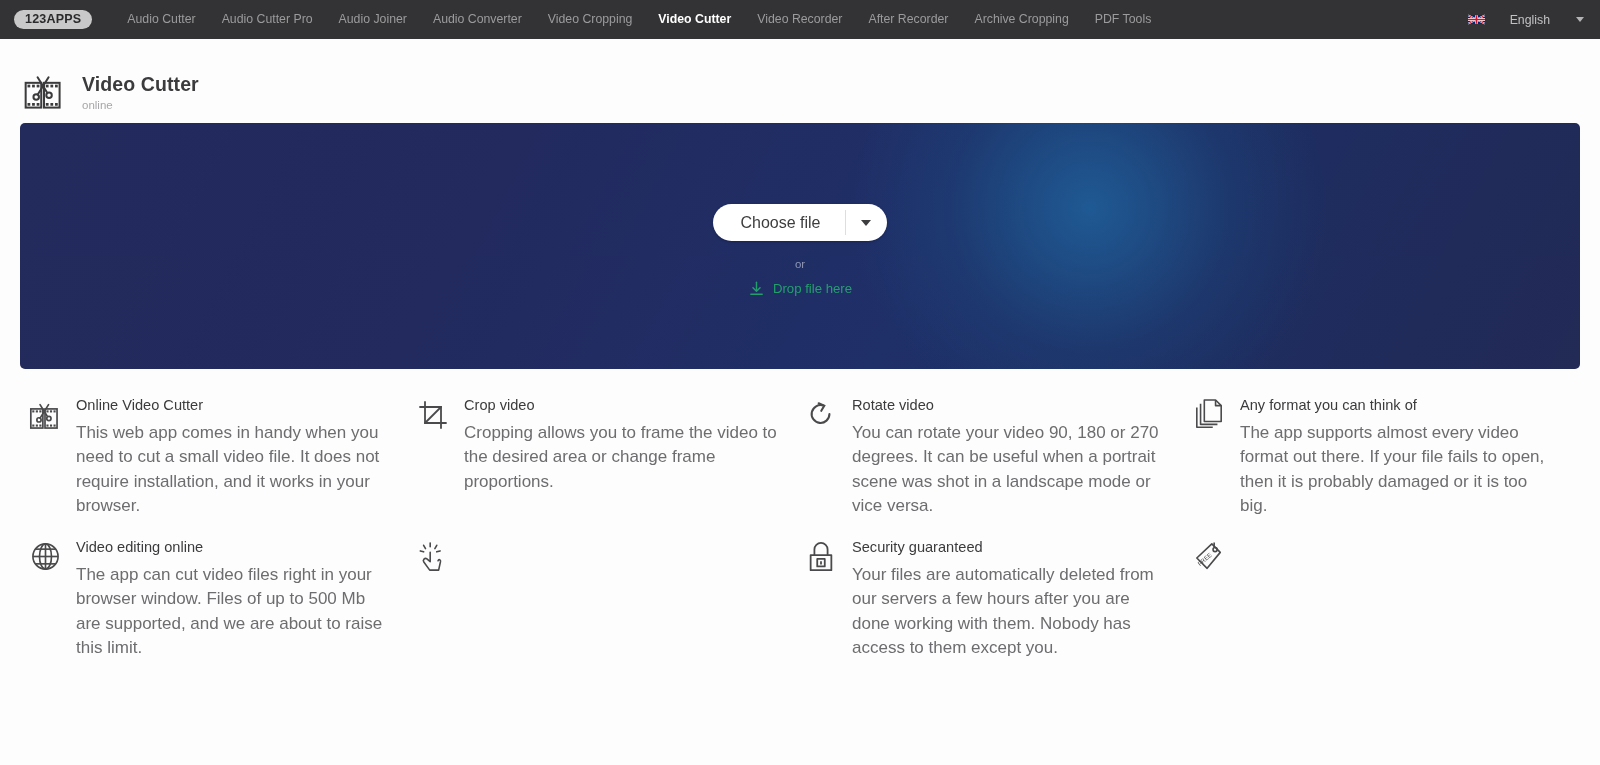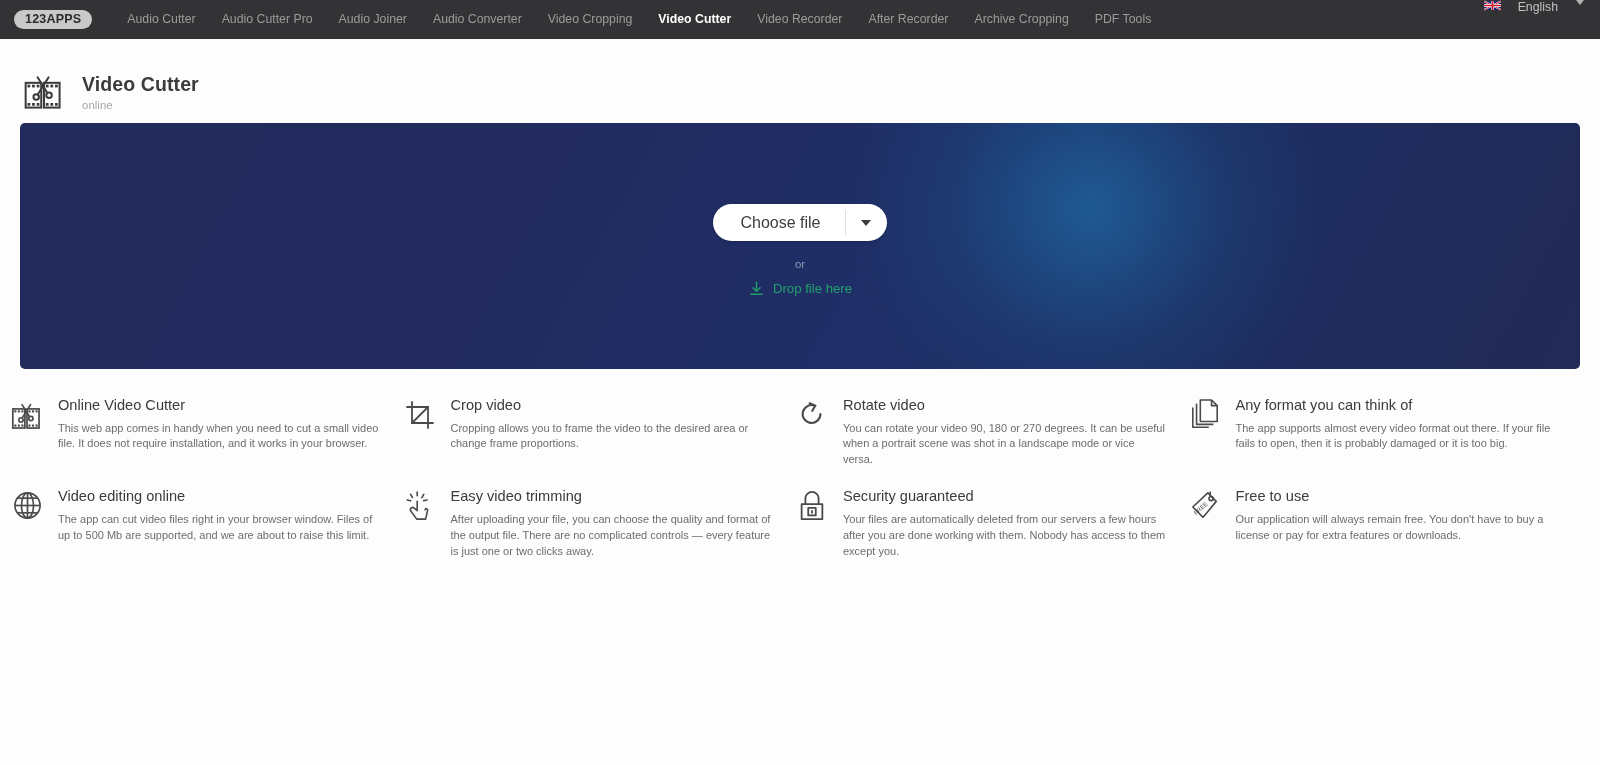--- a/index.html
+++ b/index.html
@@ -51,21 +51,22 @@
   .nav-item.active {
     color: #ffffff;
     font-weight: 700;
   }
   .lang {
     position: absolute;
     right: 16px;
     top: 0;
     height: 39px;
     display: flex;
-    gap: 17px;
+    align-items: center;
+    gap: 25px;
     cursor: pointer;
   }
   .flag {
     width: 17px;
     height: 11px;
     display: block;
     border-radius: 1px;
   }
   .lang-label {
     color: #c2c2c4;
@@ -167,21 +168,21 @@
     gap: 8px;
     cursor: pointer;
   }
   .drop-label {
     color: #22a06b;
     font-size: 13.2px;
   }
 
   
   .features {
-    padding: 18px 20px 0 10px;
+    padding: 18px 20px 0 28px;
     display: grid;
     grid-template-columns: repeat(4, 1fr);
     column-gap: 0px;
     row-gap: 0px;
   }
   .feature {
     display: flex;
     gap: 14px;
     padding: 10px 22px 10px 0;
     align-items: flex-start;
@@ -193,21 +194,21 @@
     justify-content: center;
     padding-top: 2px;
   }
   .f-title {
     font-size: 14.6px;
     color: #3b3b3d;
     line-height: 1.2;
     margin-bottom: 6px;
   }
   .f-desc {
-    font-size: 11px;
+    font-size: 17px;
     color: #6d6d70;
     line-height: 1.45;
     max-width: 330px;
   }
 </style>
 </head>
 <body>
 
 <div class="topbar">
   <div class="brand-badge">123APPS</div>
@@ -386,24 +387,20 @@
       <div class="f-icon">
         <svg width="30" height="32" viewBox="0 0 32 34" fill="none" stroke="#4a4a4c" stroke-width="1.7" stroke-linecap="round" stroke-linejoin="round">
       <path d="M13 2 L13 6"></path>
           <path d="M6 4.5 L8 8"></path>
           <path d="M20 4.5 L18 8"></path>
           <path d="M2.5 10.5 L6 11.5"></path>
           <path d="M23.5 10.5 L20 11.5"></path>
       <path d="M13 12 L13 22 L9.5 19 A2.4 2.4 0 0 0 6.2 22.4 L12.5 31 L22 31 L24 22 C24.4 19.6 22 19.2 21.4 21"></path>
         </svg>
       </div>
-     <div>
-       <div class="f-title">Easy video trimming</div>
-       <div class="f-desc">After uploading your file, you can choose the quality and format of the output file. There are no complicated controls — every feature is just one or two clicks away.</div>
-     </div>
     </div>
     <div class="feature">
       <div class="f-icon">
         <svg width="28" height="32" viewBox="0 0 28 34" fill="none" stroke="#4a4a4c" stroke-width="1.9" stroke-linejoin="round">
       <path d="M7 15 L7 9 A7 7 0 0 1 21 9 L21 15"></path>
           <rect x="3" y="15" width="22" height="16"></rect>
       <rect x="10" y="19" width="8" height="8"></rect>
           <path d="M14 21.5 L14 25"></path>
         </svg>
       </div>
@@ -414,18 +411,14 @@
     </div>
     <div class="feature">
       <div class="f-icon">
         <svg width="30" height="34" viewBox="0 0 32 36" fill="none" stroke="#4a4a4c" stroke-width="1.7" stroke-linejoin="round">
       <path d="M19 3 L28 12 L14 29 L3 18 Z"></path>
           <circle cx="22.5" cy="9" r="2.2"></circle>
           <path d="M21.5 1.5 L21.5 6.5"></path>
       <text x="13" y="21" font-family="Liberation Sans, sans-serif" font-size="6.5" fill="#4a4a4c" stroke="none" transform="rotate(-41 13 21)" text-anchor="middle">FREE</text>
         </svg>
       </div>
-     <div>
-       <div class="f-title">Free to use</div>
-       <div class="f-desc">Our application will always remain free. You don't have to buy a license or pay for extra features or downloads.</div>
-     </div>
     </div>
   </div>
 
 </body></html>

